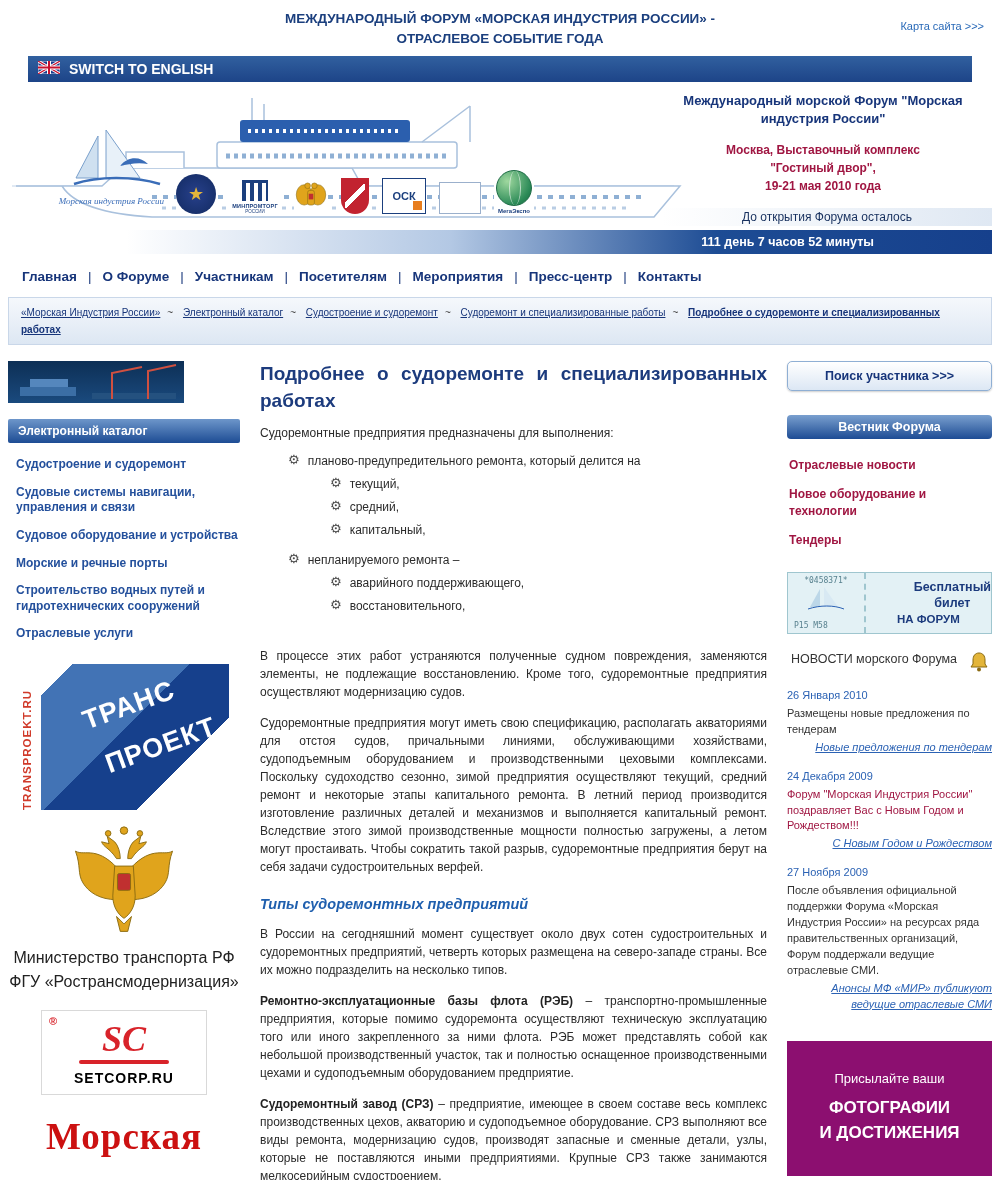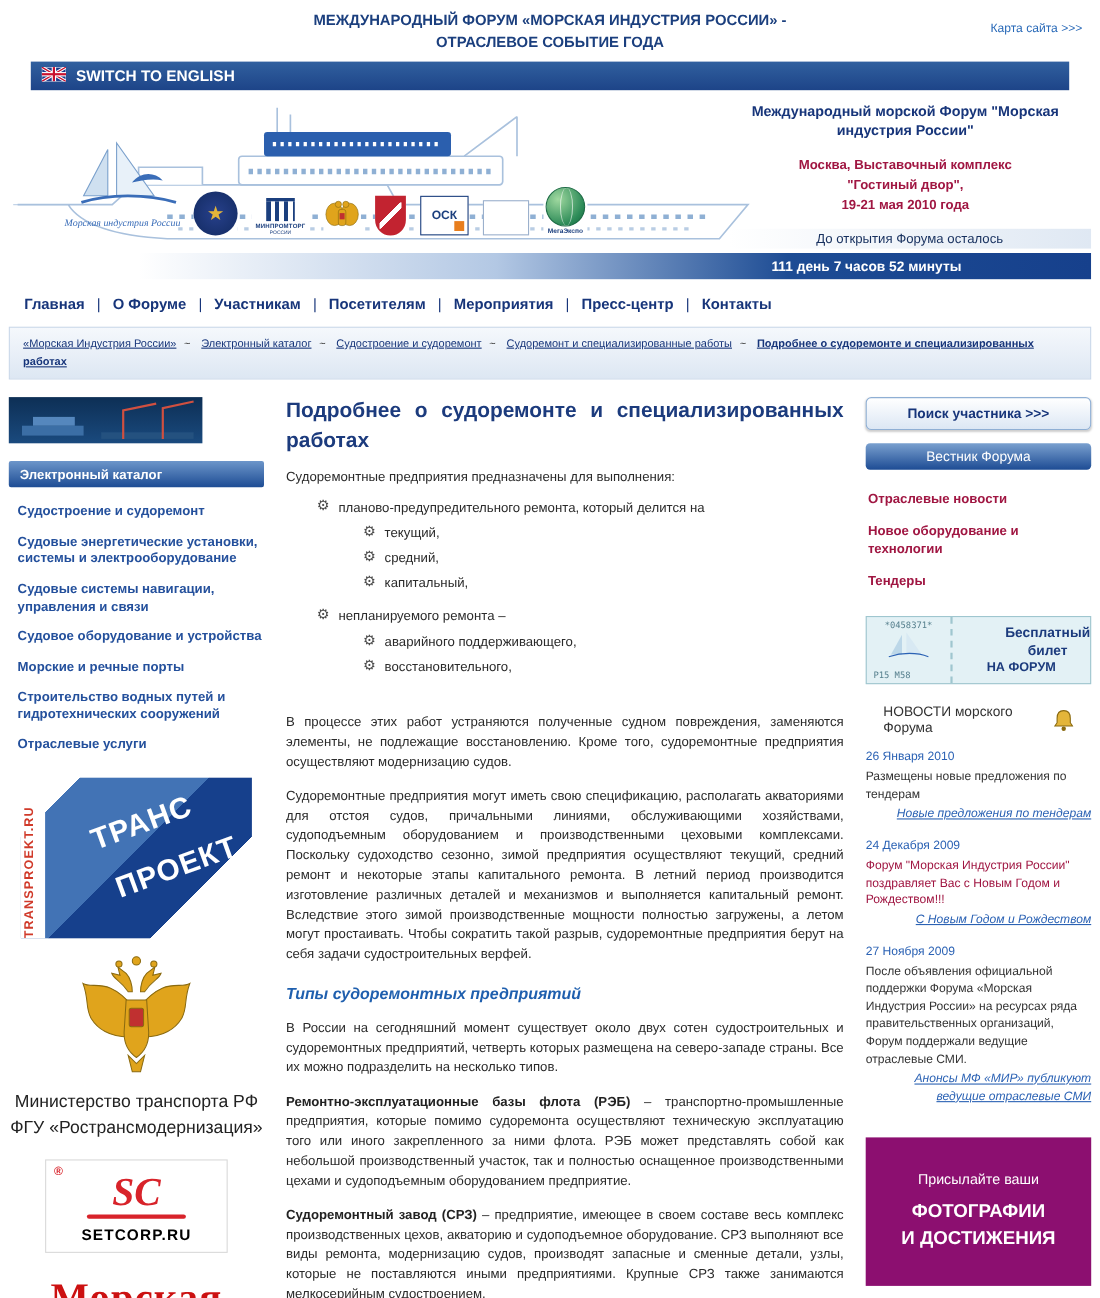--- a/index.html
+++ b/index.html
@@ -115,33 +115,33 @@
   .bullet.l2{margin-left:70px;}
   .bullet.group{margin-top:16px;}
   .gear::before{content:"⚙";color:#4a4a4a;font-size:13px;line-height:1;position:relative;top:-1px;}
   .h2{color:#1f5fae;font-weight:bold;font-style:italic;font-size:14.5px;margin:20px 0 6px;}
   .lead{font-weight:bold;color:#222;}
 
   
   .search-btn{border:1px solid #8fafd4;border-radius:5px;background:linear-gradient(#ffffff,#dce7f4);
     color:#17357a;font-weight:bold;font-size:12.5px;text-align:center;padding:7px 4px;
     box-shadow:0 1px 2px rgba(0,0,0,.2);}
-  .vestnik{margin-top:12px;background:linear-gradient(#7aa0cf,#1d4c94);border-radius:4px;color:#fff;
-    font-weight:normal;font-size:12.5px;text-align:center;padding:5px 4px;}
+  .vestnik{margin-top:24px;background:linear-gradient(#7aa0cf,#1d4c94);border-radius:4px;color:#fff;
+    font-weight:bold;font-size:12.5px;text-align:center;padding:5px 4px;}
   .r-links{margin-top:18px;}
   .r-link{display:block;color:#a01642;font-weight:bold;font-size:12px;margin:13px 2px;line-height:1.35;}
   .ticket{margin:24px 0 8px;display:flex;background:#e3f1f5;border:1px solid #9fc6cf;height:60px;position:relative;}
   .ticket-left{width:96px;position:relative;padding:3px 4px;text-align:center;}
   .t-code{font-size:8px;color:#57808e;font-family:"DejaVu Sans Mono",monospace;}
   .t-seat{position:absolute;left:6px;bottom:3px;font-size:8px;color:#57808e;font-family:"DejaVu Sans Mono",monospace;}
   .ticket-right{flex:1;border-left:2px dashed #9fc6cf;display:flex;flex-direction:column;
     justify-content:center;align-items:center;color:#1c3b7d;font-weight:bold;line-height:1.3;}
   .t-l1,.t-l2{font-size:12.5px;margin-left:48px;}
   .t-l3{font-size:11.5px;}
-  .news-head{display:flex;justify-content:space-between;align-items:flex-end;margin:18px 16px 8px;
+  .news-head{display:flex;justify-content:space-between;align-items:flex-start;margin:18px 4px 8px;
     font-size:12.5px;color:#333;}
   .news-item{margin:13px 0;font-size:11px;line-height:1.45;}
   .news-date{color:#2b62b4;margin-bottom:2px;}
   .news-text{color:#333;}
   .news-text.maroon{color:#a01642;}
   .news-link{display:block;text-align:right;color:#2b62b4;font-style:italic;
     text-decoration:underline;margin-top:2px;}
   .photos-box{margin-top:28px;background:#8c0f70;color:#fff;text-align:center;padding:30px 10px;}
   .photos-l1{font-size:13px;margin-bottom:9px;}
   .photos-l2{font-size:17px;font-weight:bold;line-height:1.5;}
@@ -284,21 +284,20 @@
         <g stroke="#d05040" stroke-width="2" fill="none">
           <path d="M104 38 L104 12 L134 6"></path>
           <path d="M140 38 L140 10 L168 4"></path>
         </g>
       </svg>
     </div>
 
     <div class="side-header">Электронный каталог</div>
 
     <a class="side-link clickable">Судостроение и судоремонт</a>
-    <a class="side-link clickable">Судовые энергетические установки, системы и электрооборудование</a>
     <a class="side-link clickable">Судовые системы навигации, управления и связи</a>
     <a class="side-link clickable">Судовое оборудование и устройства</a>
     <a class="side-link clickable">Морские и речные порты</a>
     <a class="side-link clickable">Строительство водных путей и гидротехнических сооружений</a>
     <a class="side-link clickable">Отраслевые услуги</a>
 
     <div class="tp-box clickable">
       <div class="tp-white-strip"></div>
       <div class="tp-vert">TRANSPROEKT.RU</div>
       <div class="tp-t1">ТРАНС</div>

